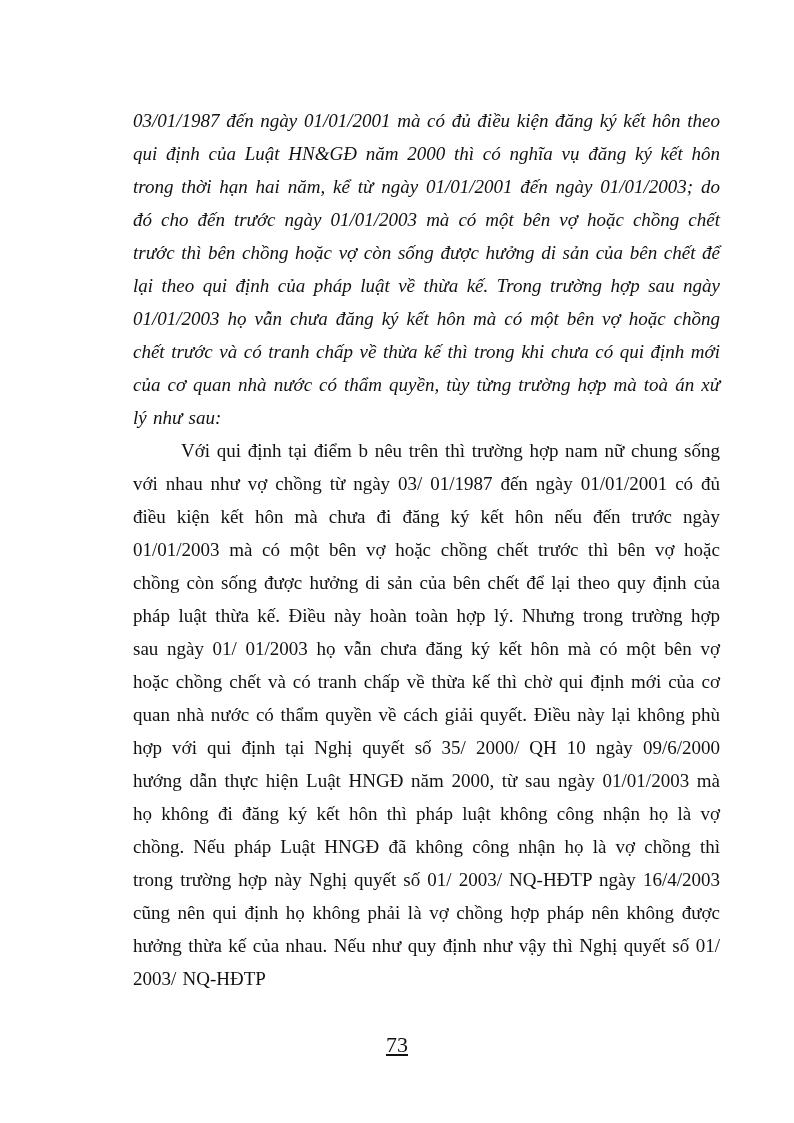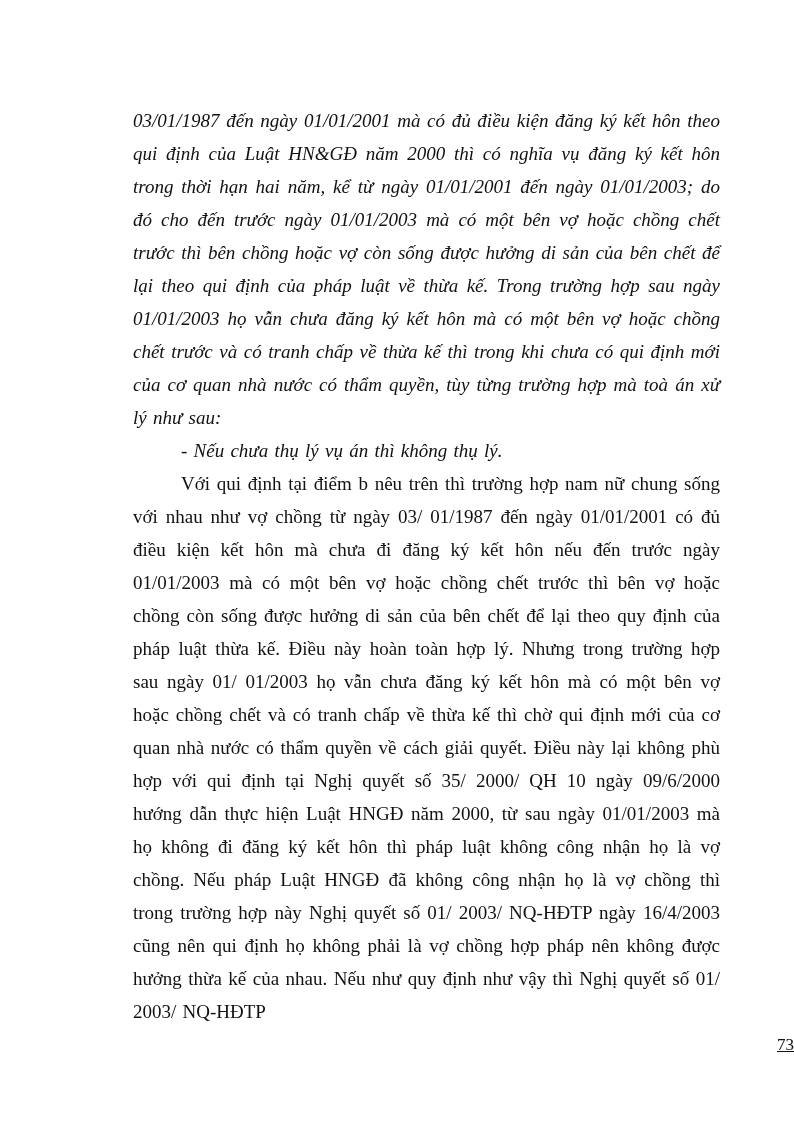--- a/index.html
+++ b/index.html
@@ -34,30 +34,29 @@
     font-style: italic;
   }
   .para.indent {
     text-indent: 48px;
   }
   .page-number {
     position: absolute;
     top: 1028px;
     left: 0;
     width: 100%;
-    text-align: right;
-    font-size: 17px;
+    text-align: center;
+    font-size: 22px;
     line-height: 33px;
     color: #111111;
     text-decoration: underline;
   }
 </style>
 </head>
 <body>
 
 <div class="page">
   <div class="text-block">
     <p class="para italic">03/01/1987 đến ngày 01/01/2001 mà có đủ điều kiện đăng ký kết hôn theo qui định của Luật HN&amp;GĐ năm 2000 thì có nghĩa vụ đăng ký kết hôn trong thời hạn hai năm, kể từ ngày 01/01/2001 đến ngày 01/01/2003; do đó cho đến trước ngày 01/01/2003 mà có một bên vợ hoặc chồng chết trước thì bên chồng hoặc vợ còn sống được hưởng di sản của bên chết để lại theo qui định của pháp luật về thừa kế. Trong trường hợp sau ngày 01/01/2003 họ vẫn chưa đăng ký kết hôn mà có một bên vợ hoặc chồng chết trước và có tranh chấp về thừa kế thì trong khi chưa có qui định mới của cơ quan nhà nước có thẩm quyền, tùy từng trường hợp mà toà án xử lý như sau:</p>
-    <p class="para italic indent">- Nếu chưa thụ lý vụ án thì không thụ lý.</p>
     <p class="para indent">Với qui định tại điểm b nêu trên thì trường hợp nam nữ chung sống với nhau như vợ chồng từ ngày 03/ 01/1987 đến ngày 01/01/2001 có đủ điều kiện kết hôn mà chưa đi đăng ký kết hôn nếu đến trước ngày 01/01/2003 mà có một bên vợ hoặc chồng chết trước thì bên vợ hoặc chồng còn sống được hưởng di sản của bên chết để lại theo quy định của pháp luật thừa kế. Điều này hoàn toàn hợp lý. Nhưng trong trường hợp sau ngày 01/ 01/2003 họ vẫn chưa đăng ký kết hôn mà có một bên vợ hoặc chồng chết và có tranh chấp về thừa kế thì chờ qui định mới của cơ quan nhà nước có thẩm quyền về cách giải quyết. Điều này lại không phù hợp với qui định tại Nghị quyết số 35/ 2000/ QH 10 ngày 09/6/2000 hướng dẫn thực hiện Luật HNGĐ năm 2000, từ sau ngày 01/01/2003 mà họ không đi đăng ký kết hôn thì pháp luật không công nhận họ là vợ chồng. Nếu pháp Luật HNGĐ đã không công nhận họ là vợ chồng thì trong trường hợp này Nghị quyết số 01/ 2003/ NQ-HĐTP ngày 16/4/2003 cũng nên qui định họ không phải là vợ chồng hợp pháp nên không được hưởng thừa kế của nhau. Nếu như quy định như vậy thì Nghị quyết số 01/ 2003/ NQ-HĐTP</p>
   </div>
   <div class="page-number">73</div>
 </div>
 
 </body></html>

